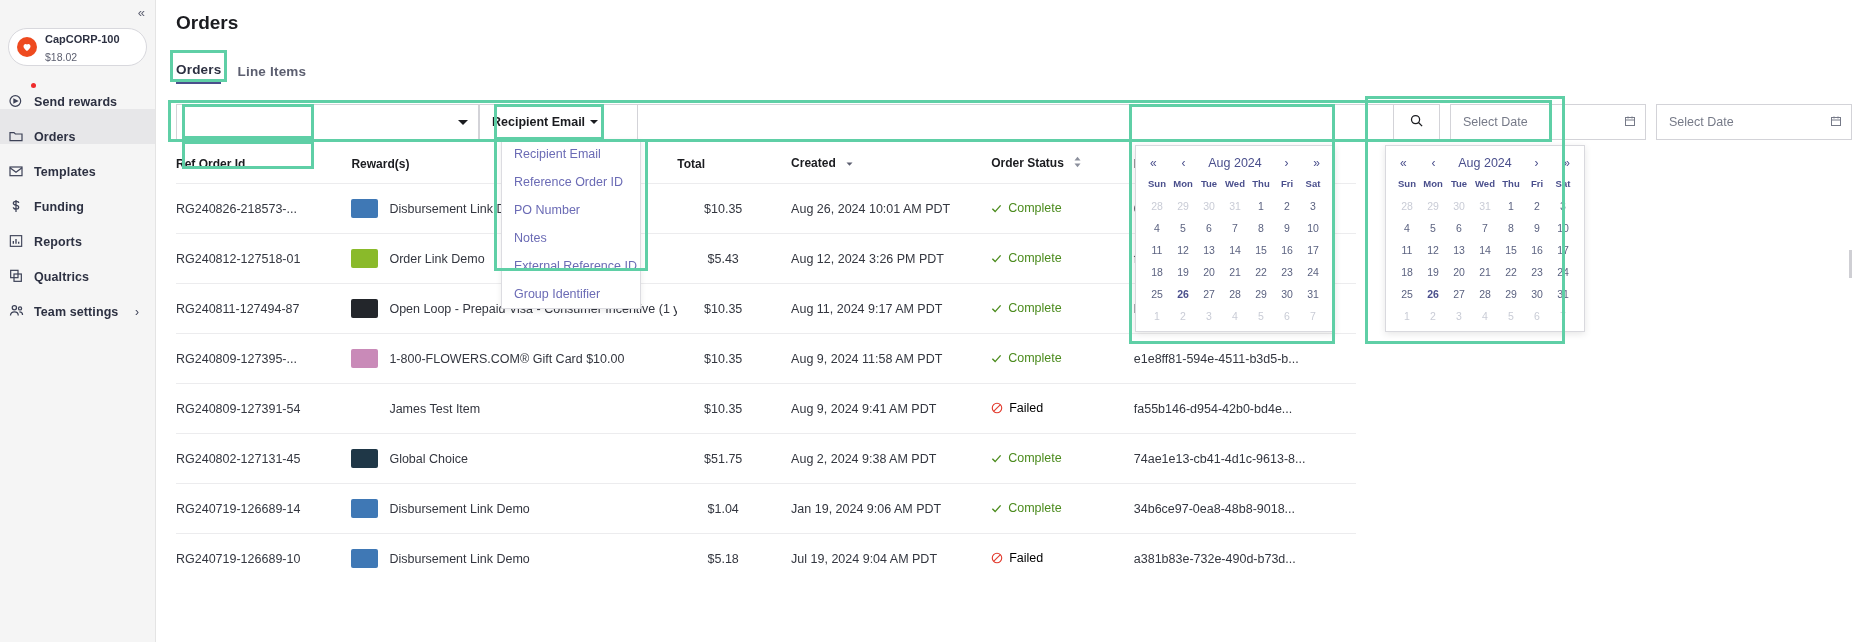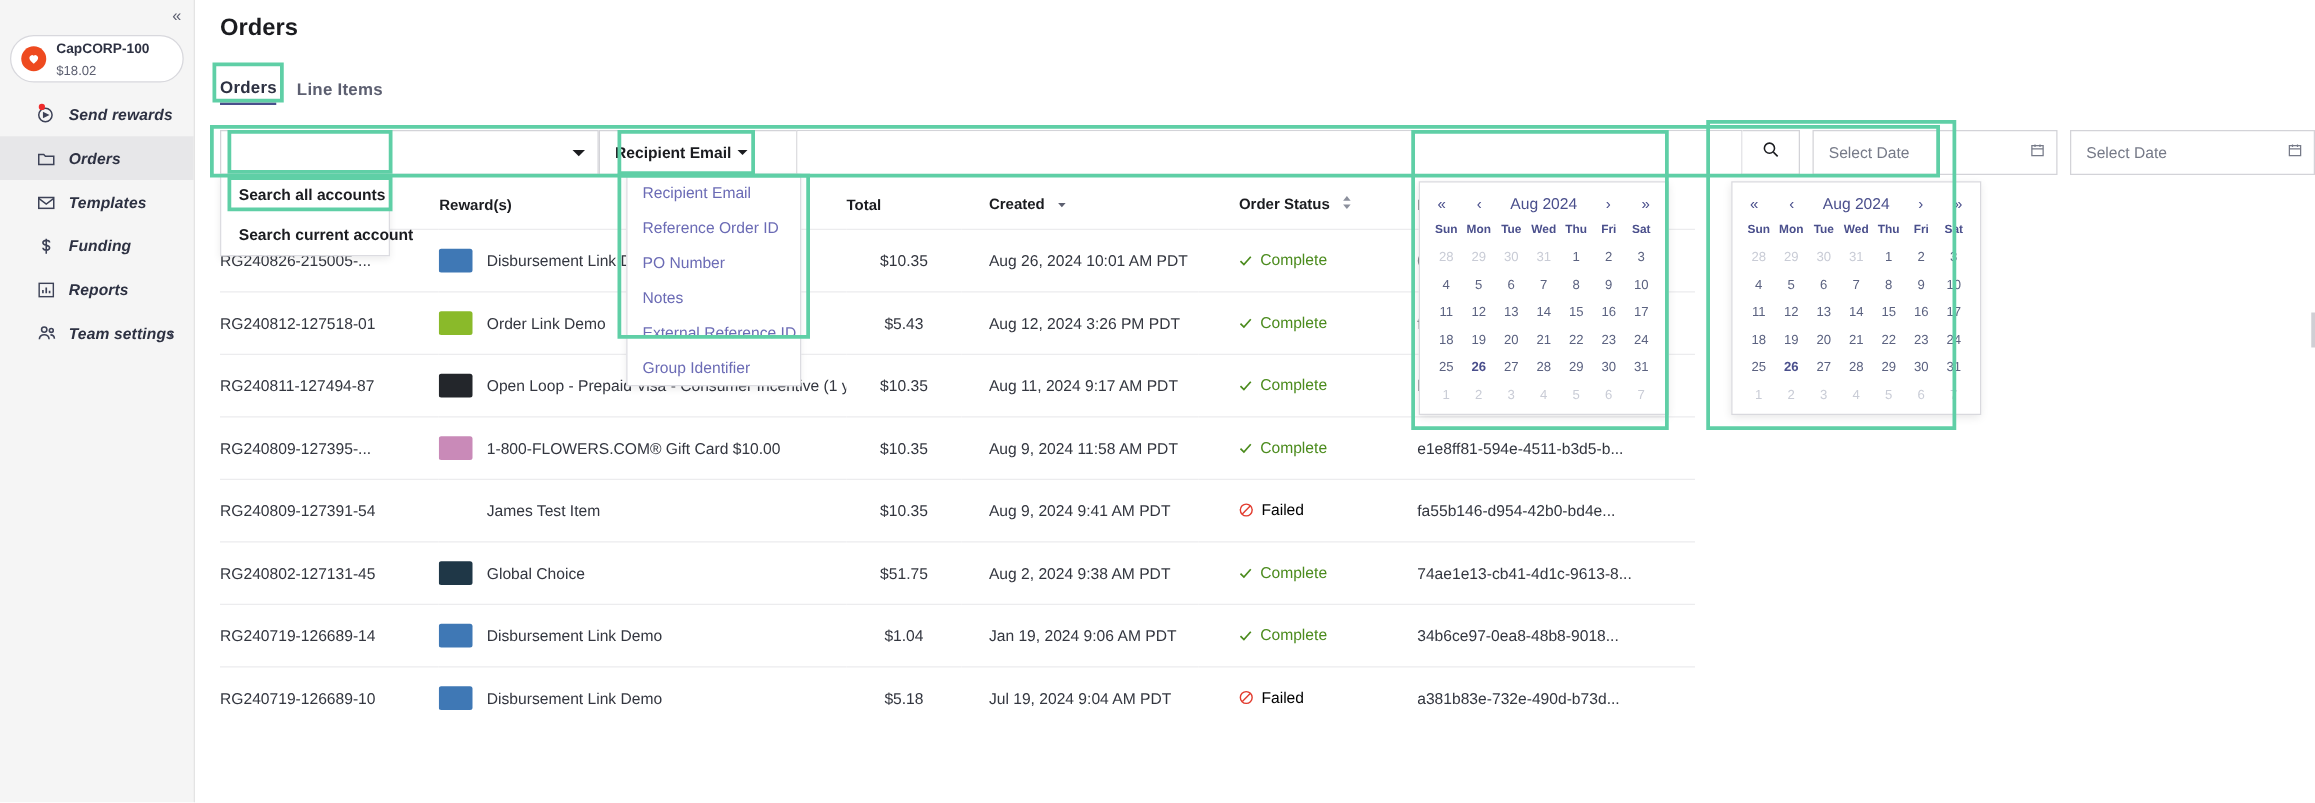--- a/index.html
+++ b/index.html
@@ -36,22 +36,22 @@
     display: flex; align-items: center; justify-content: center;
     flex: none;
   }
   .acct-logo svg { display:block; }
   .acct-text { line-height: 1.15; overflow: hidden; }
   .acct-name { font-size: 11px; font-weight: 700; color: #2d3142; white-space: nowrap; }
   .acct-bal { font-size: 10.5px; color: #5c5f70; }
 
   .nav { margin-top: 2px; }
   .nav-item {
-    height: 35px; display: flex; align-items: center;
-    padding-left: 29px; cursor: pointer; position: relative; font-style: italic;
+    height: 35px; display: flex; align-items: flex-end;
+    padding-left: 8px; cursor: pointer; position: relative;
   }
   .nav-item.active { background: #e7e7e9; }
   .nav-ico { width: 26px; flex: none; display: flex; align-items: center; color: #3d4257; }
   .nav-ico svg { display: block; }
   .nav-label { font-size: 12.5px; font-weight: 700; color: #2d3142; letter-spacing: .1px; }
   .nav-chev { position: absolute; right: 16px; font-size: 12px; color: #3d4257; }
   .dot-badge { position:absolute; width:5px; height:5px; border-radius:50%; background:#ee2b2b; top:9px; left:31px; }
 
   
   .main { flex: 1; position: relative; height: 642px; background: #fff; padding: 0 0 0 20px; }
@@ -204,20 +204,29 @@
       <div class="nav-item">
         <span class="nav-ico">
           <svg width="16" height="16" viewBox="0 0 24 24" fill="none" stroke="#3d4257" stroke-width="1.7">
               <rect x="3.5" y="4" width="17" height="16"></rect>
               <path d="M8 16v-4M12 16v-7M16 16v-3" stroke-width="2"></path>
             </svg>
         </span>
         <span class="nav-label">Reports</span>
       </div>
 
+      <div class="nav-item">
+        <span class="nav-ico">
+          <svg width="16" height="16" viewBox="0 0 24 24" fill="none" stroke="#3d4257" stroke-width="1.8">
+              <rect x="4" y="3.5" width="11" height="11"></rect>
+              <rect x="9" y="9" width="11" height="11"></rect>
+            </svg>
+        </span>
+        <span class="nav-label">Qualtrics</span>
+      </div>
 
       <div class="nav-item">
         <span class="nav-ico">
           <svg width="17" height="17" viewBox="0 0 24 24" fill="none" stroke="#3d4257" stroke-width="1.8">
               <circle cx="9" cy="8" r="3"></circle>
               <path d="M3.5 19c0-3.2 2.5-5.2 5.5-5.2s5.5 2 5.5 5.2"></path>
               <circle cx="17" cy="9" r="2.2"></circle>
               <path d="M16 14c2.6 0 4.5 1.8 4.5 4.4"></path>
             </svg>
         </span>
@@ -302,21 +311,21 @@
                   <path d="M6 1l4 5H2z" fill="#8b8f9c"></path>
                   <path d="M6 15l-4-5h8z" fill="#8b8f9c"></path>
                 </svg>
             </span>
           </th>
           <th class="col-ext">External Reference</th>
         </tr>
       </thead>
       <tbody id="tbody">
           <tr>
-            <td class="col-ref">RG240826-215005-...</td>
+            <td class="col-ref">RG240826-218573-...</td>
             <td class="col-rew">
               <span class="rew-cell">
                 <span class="rew-img" style="background:#3f78b5"></span>
                 <span>Disbursement Link Demo</span>
               </span>
             </td>
             <td class="col-tot">$10.35</td>
             <td class="col-cre">Aug 26, 2024 10:01 AM PDT</td>
             <td class="col-sta"><span class="st ok">
                 <svg width="11" height="11" viewBox="0 0 16 16">
@@ -453,24 +462,20 @@
                 <span>Failed</span>
               </span></td>
             <td class="col-ext">a381b83e-732e-490d-b73d...</td>
           </tr>
         </tbody>
     </table>
 
     <div class="scroll-hint"></div>
   </div>
 
-  <div class="menu" style="left:176px; top:139px; width:136px;">
-    <div class="acct-menu-item">Search all accounts</div>
-    <div class="acct-menu-item">Search current account</div>
-  </div>
 
   <div class="menu" style="left:501px; top:139px; width:140px;">
     <div class="menu-item">Recipient Email</div>
     <div class="menu-item">Reference Order ID</div>
     <div class="menu-item">PO Number</div>
     <div class="menu-item">Notes</div>
     <div class="menu-item">External Reference ID</div>
     <div class="menu-item">Group Identifier</div>
   </div>
 

